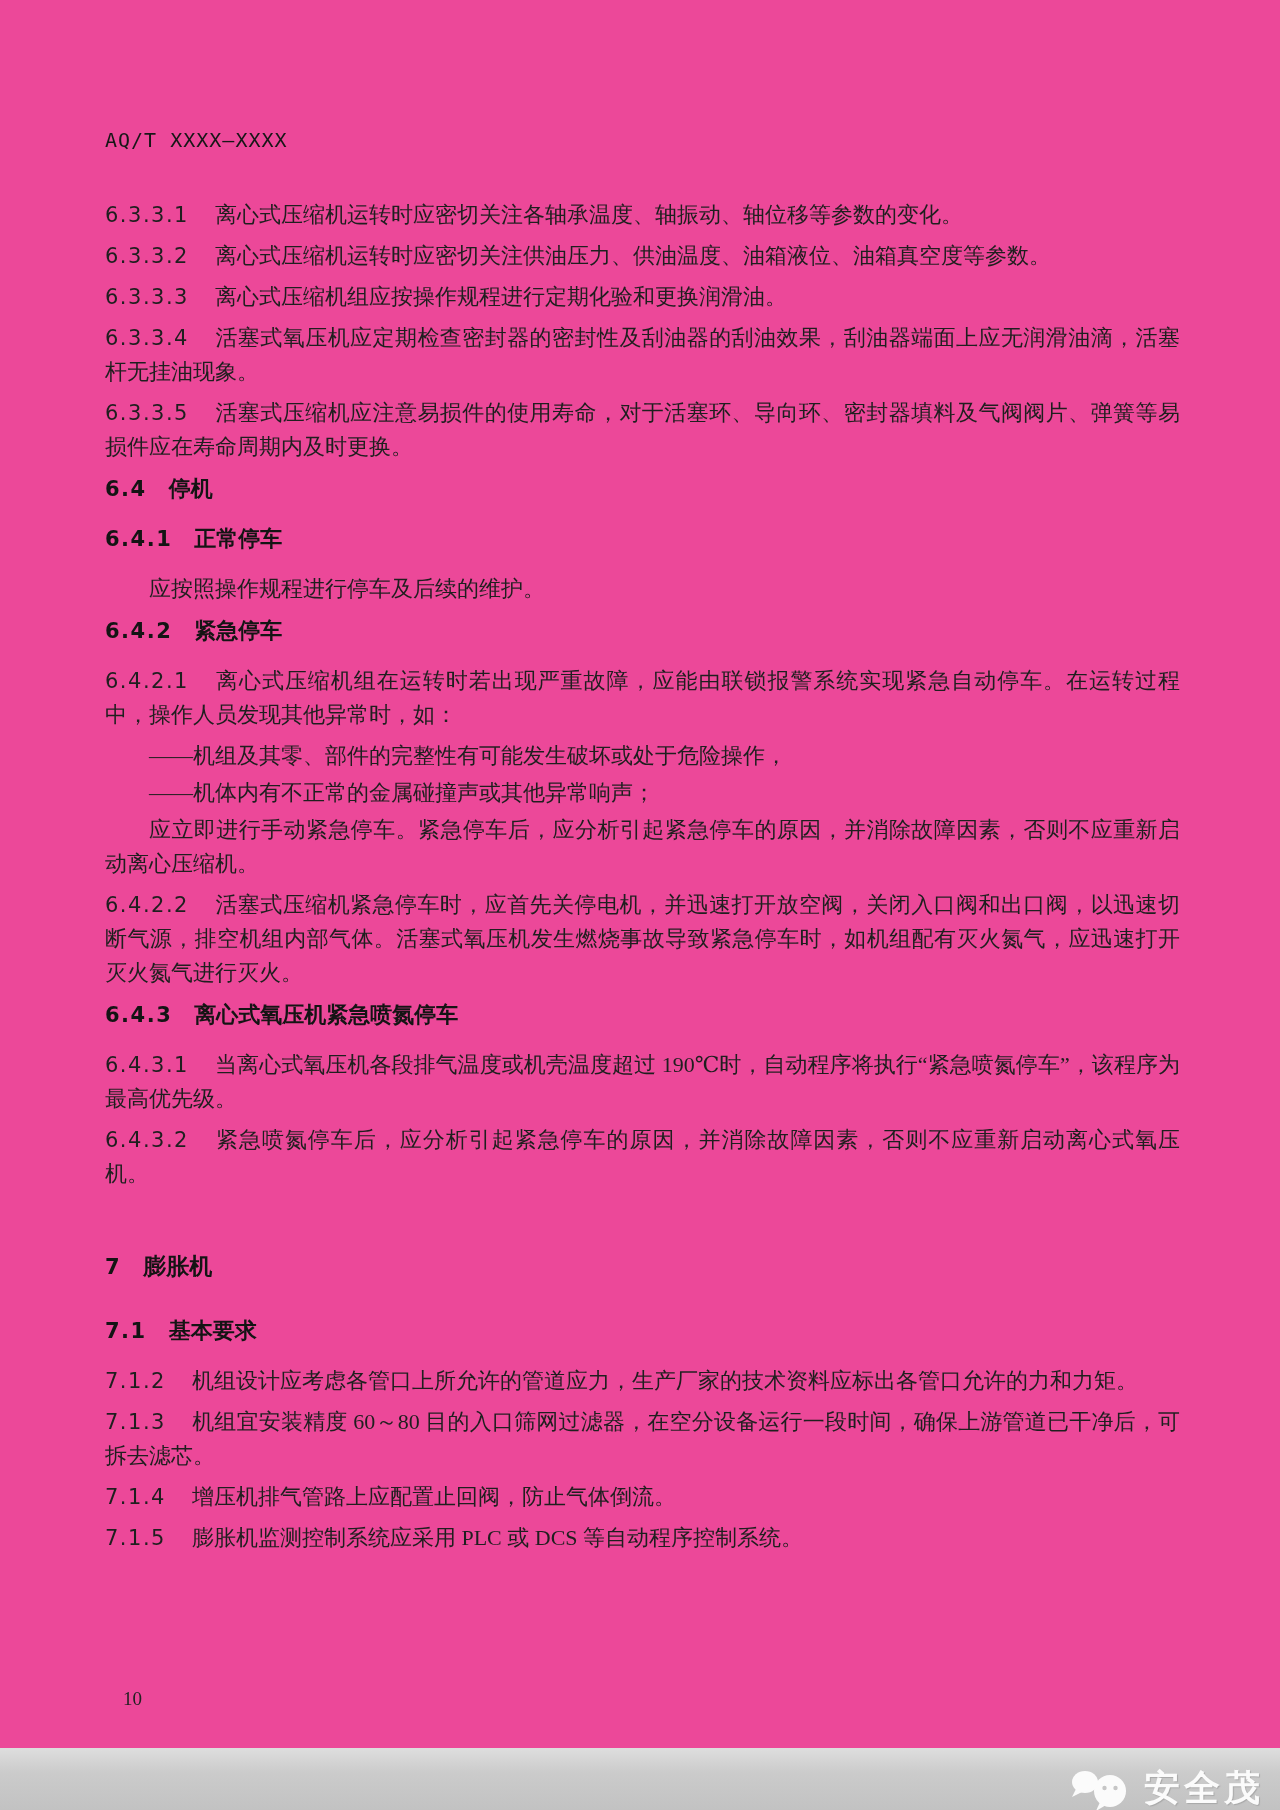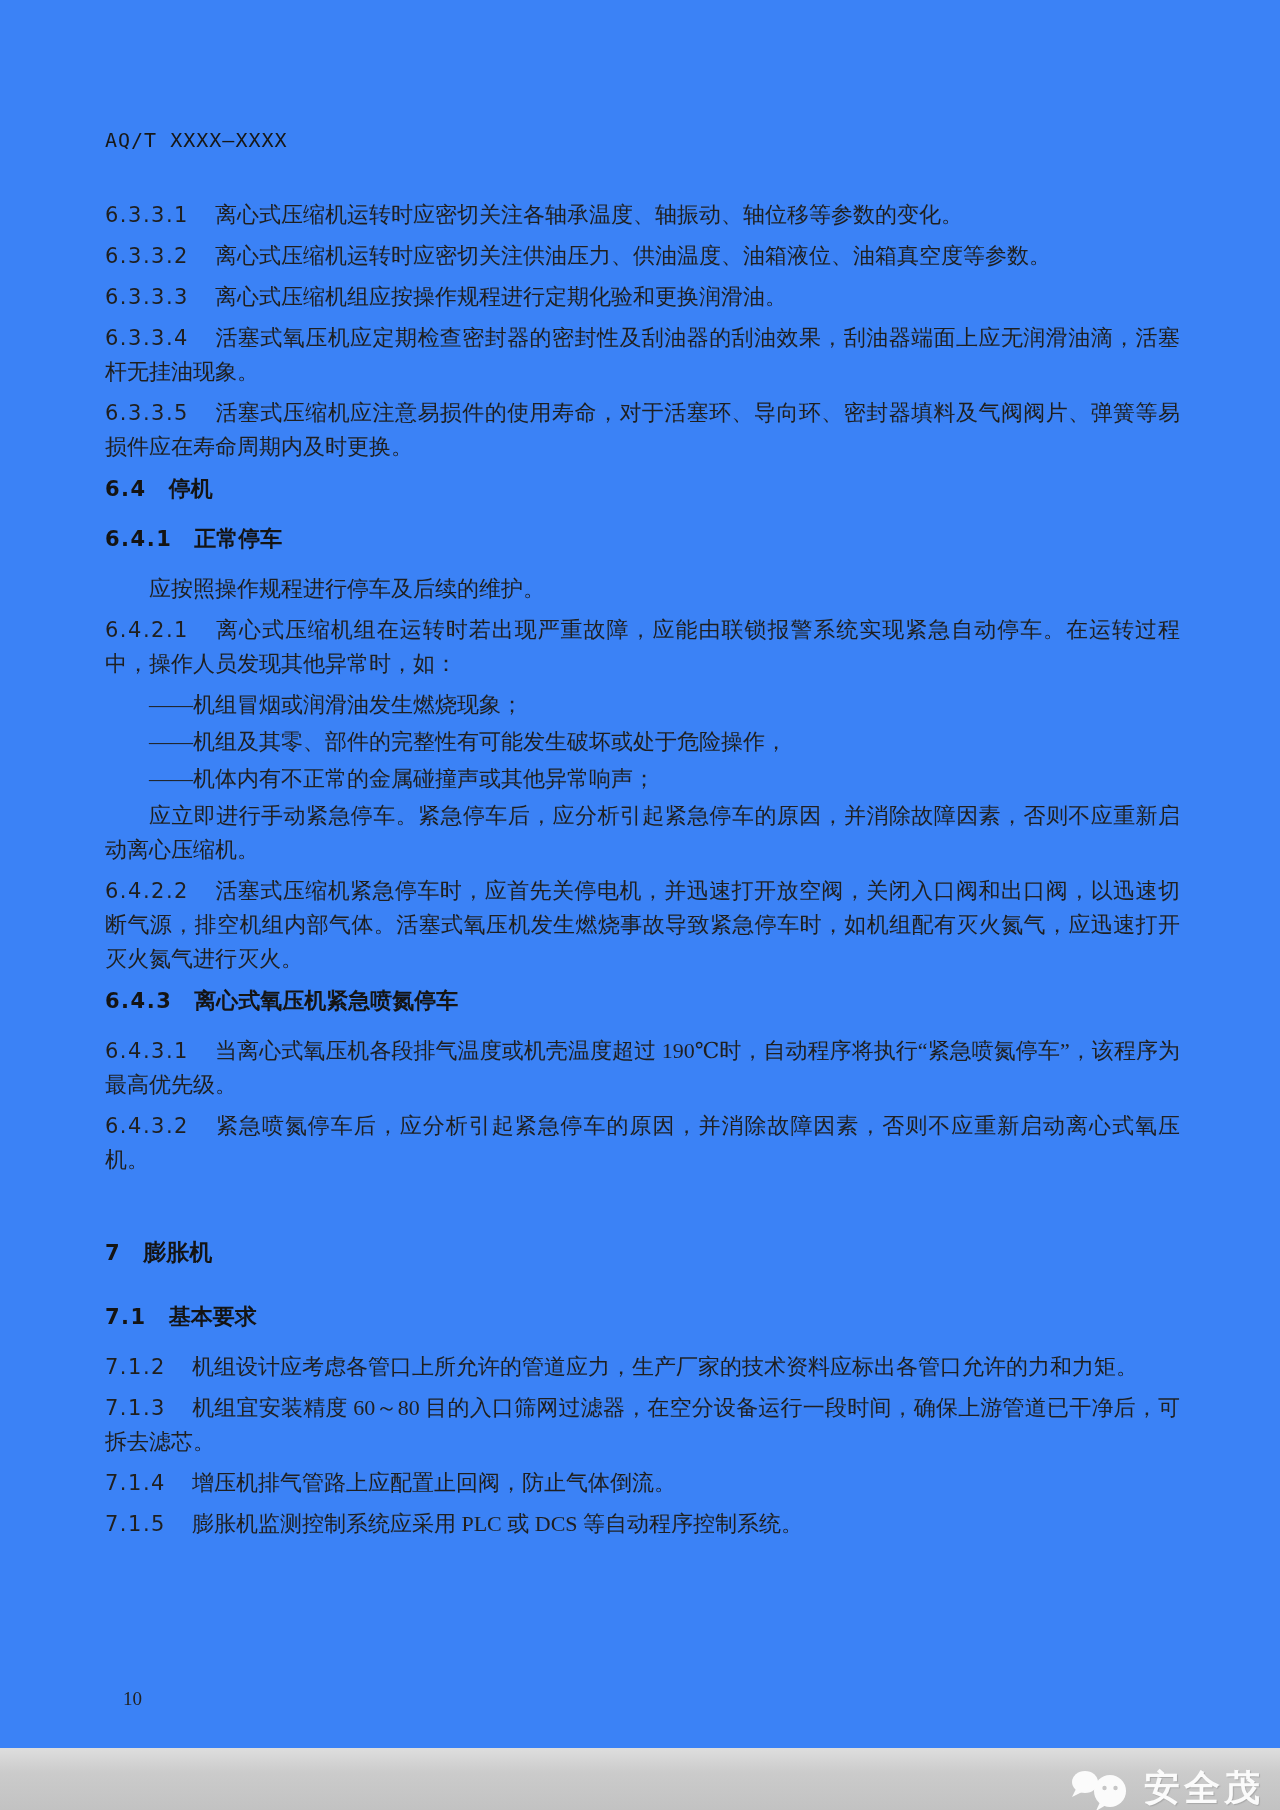--- a/index.html
+++ b/index.html
@@ -6,21 +6,21 @@
   body {
     width: 1280px; height: 1810px;
     background: #ffffff;
     font-family: "Liberation Serif", "DejaVu Serif", serif;
     color: #1f1f1f;
   }
   .page {
     position: relative;
     width: 1280px; height: 1810px;
     overflow: hidden;
-    background: #3b82f6;
+    background: #ec4899;
   }
   .content {
     padding: 128px 100px 0 105px;
   }
   .doc-code {
     font-family: "DejaVu Sans Mono", "Liberation Mono", monospace;
     font-size: 20px;
     letter-spacing: 1px;
     color: #171717;
     margin-bottom: 46px;
@@ -100,24 +100,24 @@
     <p class="clause"><span class="num">6.3.3.3</span><span>离心式压缩机组应按操作规程进行定期化验和更换润滑油。</span></p>
     <p class="clause"><span class="num">6.3.3.4</span><span>活塞式氧压机应定期检查密封器的密封性及刮油器的刮油效果，刮油器端面上应无润滑油滴，活塞杆无挂油现象。</span></p>
     <p class="clause"><span class="num">6.3.3.5</span><span>活塞式压缩机应注意易损件的使用寿命，对于活塞环、导向环、密封器填料及气阀阀片、弹簧等易损件应在寿命周期内及时更换。</span></p>
 
     <h3 class="sec2"><span class="num">6.4</span><span>停机</span></h3>
 
     <h4 class="sec3"><span class="num">6.4.1</span><span>正常停车</span></h4>
 
     <p class="para">应按照操作规程进行停车及后续的维护。</p>
 
+    <h4 class="sec3"><span class="num">6.4.2</span><span>紧急停车</span></h4>
 
     <p class="clause"><span class="num">6.4.2.1</span><span>离心式压缩机组在运转时若出现严重故障，应能由联锁报警系统实现紧急自动停车。在运转过程中，操作人员发现其他异常时，如：</span></p>
 
-    <p class="dash">——机组冒烟或润滑油发生燃烧现象；</p>
     <p class="dash">——机组及其零、部件的完整性有可能发生破坏或处于危险操作，</p>
     <p class="dash">——机体内有不正常的金属碰撞声或其他异常响声；</p>
 
     <p class="para">应立即进行手动紧急停车。紧急停车后，应分析引起紧急停车的原因，并消除故障因素，否则不应重新启动离心压缩机。</p>
 
     <p class="clause"><span class="num">6.4.2.2</span><span>活塞式压缩机紧急停车时，应首先关停电机，并迅速打开放空阀，关闭入口阀和出口阀，以迅速切断气源，排空机组内部气体。活塞式氧压机发生燃烧事故导致紧急停车时，如机组配有灭火氮气，应迅速打开灭火氮气进行灭火。</span></p>
 
     <h4 class="sec3"><span class="num">6.4.3</span><span>离心式氧压机紧急喷氮停车</span></h4>
 
     <p class="clause"><span class="num">6.4.3.1</span><span>当离心式氧压机各段排气温度或机壳温度超过 190℃时，自动程序将执行“紧急喷氮停车”，该程序为最高优先级。</span></p>

